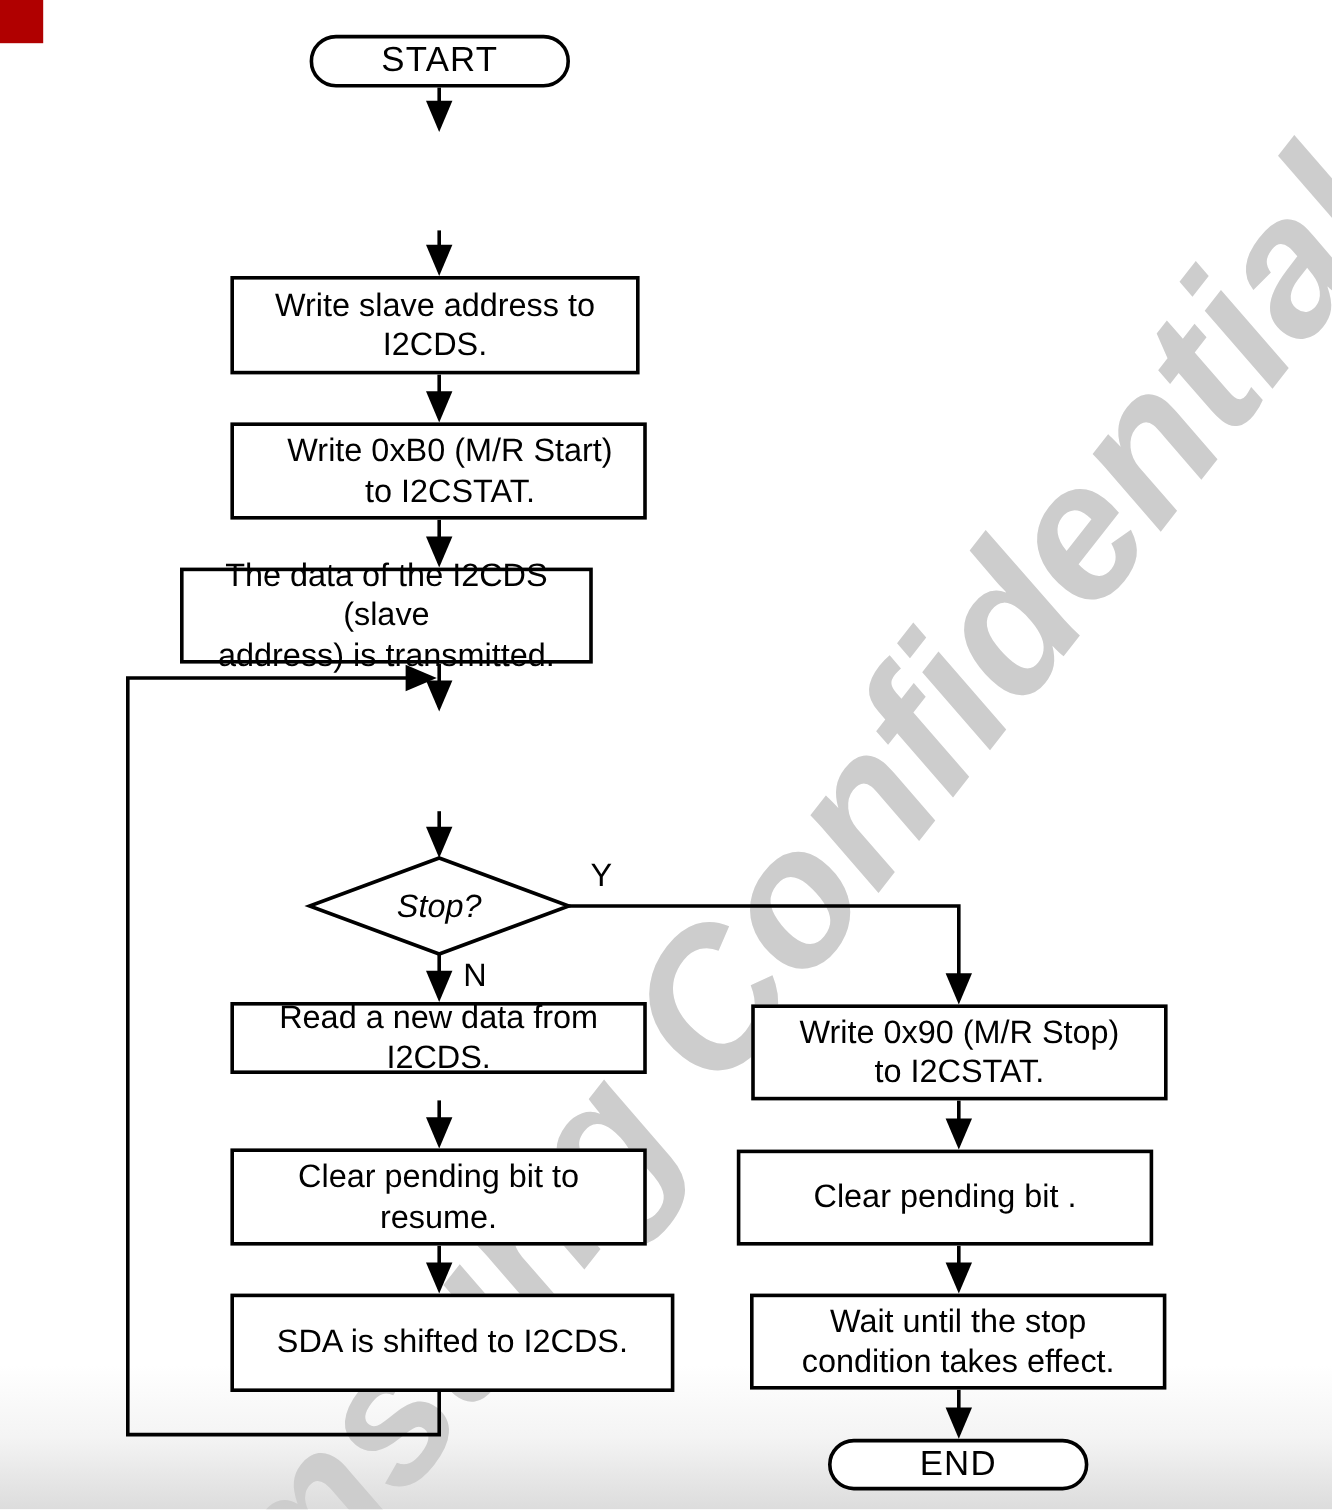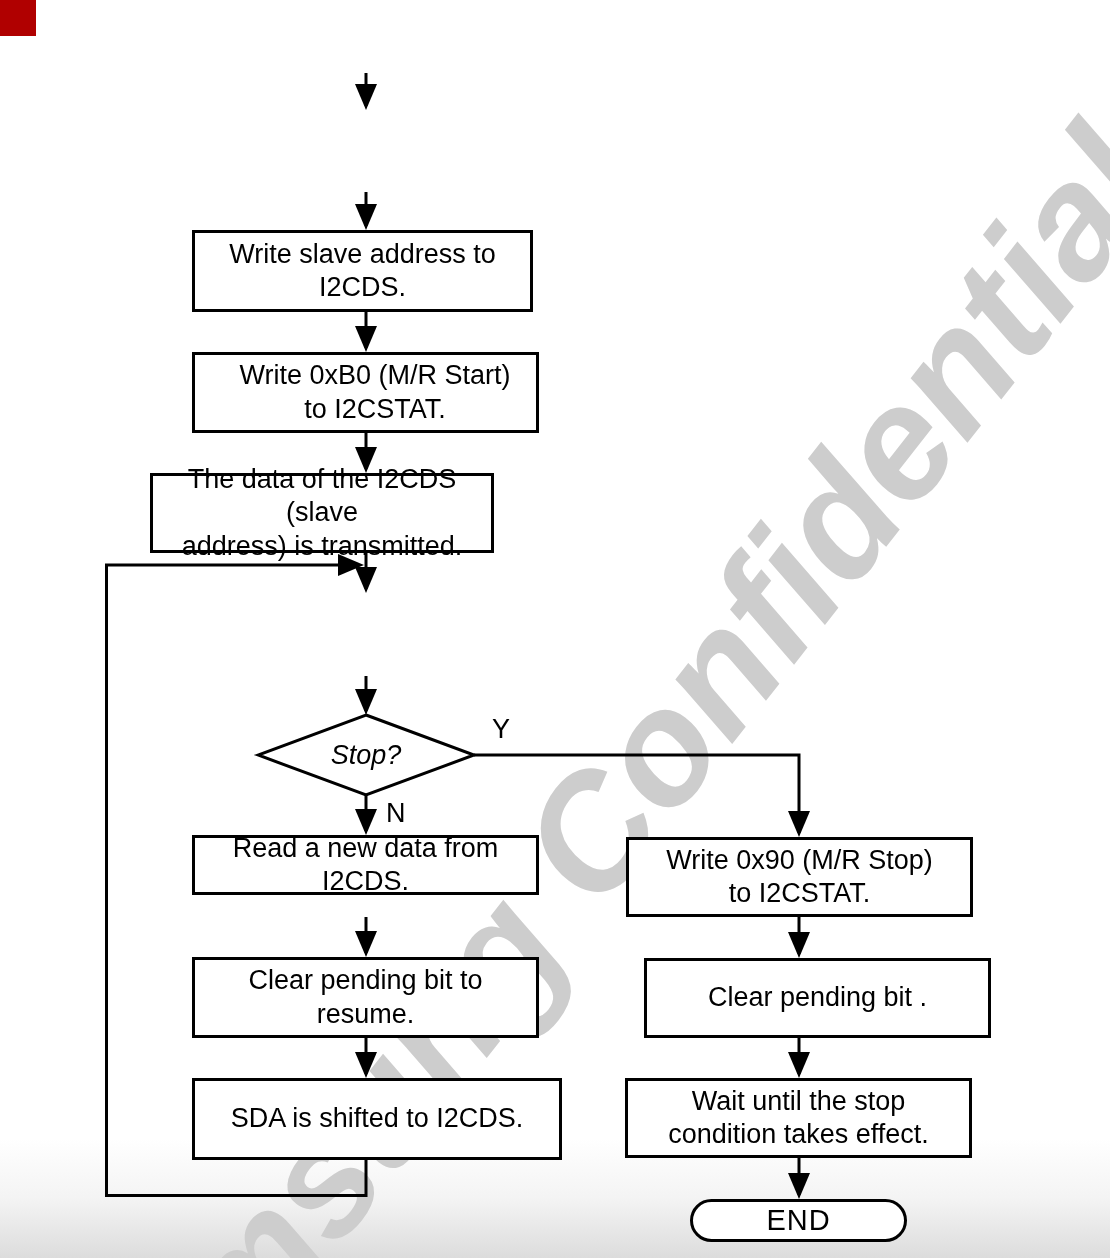--- a/index.html
+++ b/index.html
@@ -78,20 +78,21 @@
       <polygon points="355,931 377,931 366,957"></polygon>
       <polygon points="355,1052 377,1052 366,1078"></polygon>
       <polygon points="338,554 338,576 364,565"></polygon>
       <polygon points="788,811 810,811 799,837"></polygon>
       <polygon points="788,932 810,932 799,958"></polygon>
       <polygon points="788,1052 810,1052 799,1078"></polygon>
       <polygon points="788,1173 810,1173 799,1199"></polygon>
     </g>
   </svg>
 
+  <div class="node terminator" style="left:258px;top:29px;width:217px;height:44px;">START</div>
 
 
   <div class="node" style="left:192px;top:230px;width:341px;height:82px;">Write slave address to
 I2CDS.</div>
 
   <div class="node" style="left:192px;top:352px;width:347px;height:81px;padding-left:19px;">Write 0xB0 (M/R Start)
 to I2CSTAT.</div>
 
   <div class="node" style="left:150px;top:473px;width:344px;height:80px;">The data of the I2CDS (slave
 address) is transmitted.</div>
@@ -107,20 +108,20 @@
 I2CDS.</div>
 
   <div class="node" style="left:192px;top:957px;width:347px;height:81px;">Clear pending bit to
 resume.</div>
 
   <div class="node" style="left:192px;top:1078px;width:370px;height:82px;">SDA is shifted to I2CDS.</div>
 
   <div class="node" style="left:626px;top:837px;width:347px;height:80px;">Write 0x90 (M/R Stop)
 to I2CSTAT.</div>
 
-  <div class="node" style="left:644px;top:958px;width:347px;height:80px;">Clear pending bit .</div>
+  <div class="node" style="left:614px;top:958px;width:347px;height:80px;">Clear pending bit .</div>
 
   <div class="node terminator" style="left:690px;top:1199px;width:217px;height:43px;">END</div>
 
   <div class="node" style="left:625px;top:1078px;width:347px;height:80px;">Wait until the stop
 condition takes effect.</div>
 
 </div>
 
 </body></html>

